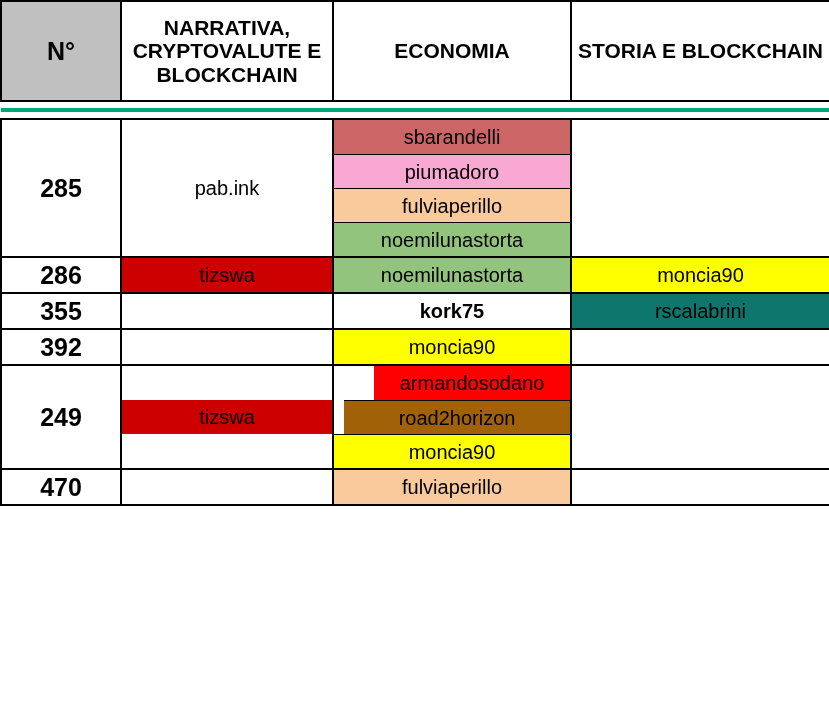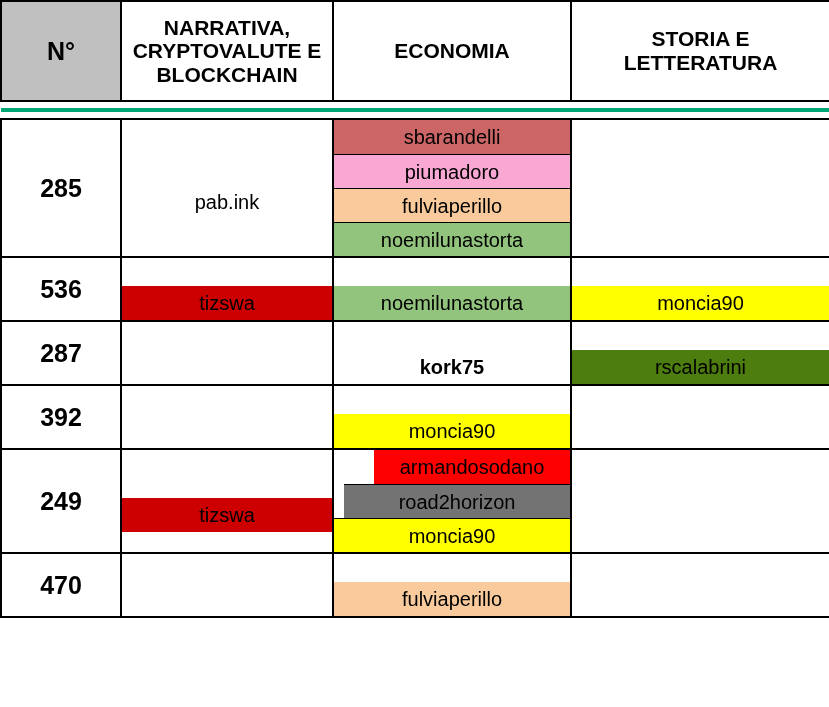--- a/index.html
+++ b/index.html
@@ -93,42 +93,41 @@
     text-align: center;
     line-height: 1.1;
     min-height: 34px;
     box-sizing: border-box;
   }
   .entry + .entry {
     border-top: 1px solid #000000;
   }
   .entry.single {
     border-top: none;
-    margin-top: 28px;
   }
 </style>
 </head>
 <body>
 
 <div id="sheet">
 
   <table class="grid">
     <colgroup>
       <col style="width:120px">
       <col style="width:212px">
       <col style="width:238px">
       <col style="width:259px">
     </colgroup>
 
     <thead>
       <tr>
         <th class="col-n">N°</th>
         <th class="col-plain">NARRATIVA, CRYPTOVALUTE E BLOCKCHAIN</th>
         <th class="col-plain">ECONOMIA</th>
-        <th class="col-plain">STORIA E LETTERATURA</th>
+        <th class="col-plain">STORIA E BLOCKCHAIN</th>
       </tr>
     </thead>
 
     <tbody>
       <tr class="sep-row">
         <td colspan="4">
           <div class="sep-line"></div>
         </td>
       </tr>
 
@@ -147,52 +146,52 @@
               <div class="entry" style="background: rgb(147, 196, 125);">noemilunastorta</div>
             </div>
           </td>
           <td class="cell">
             <div class="stack">
               <div class="entry single" style="background: rgb(255, 255, 255);"></div>
             </div>
           </td>
         </tr>
         <tr>
-          <td class="num">536</td>
+          <td class="num">286</td>
           <td class="cell">
             <div class="stack">
               <div class="entry single" style="background: rgb(204, 0, 0);">tizswa</div>
             </div>
           </td>
           <td class="cell">
             <div class="stack">
               <div class="entry single" style="background: rgb(147, 196, 125);">noemilunastorta</div>
             </div>
           </td>
           <td class="cell">
             <div class="stack">
               <div class="entry single" style="background: rgb(255, 255, 0);">moncia90</div>
             </div>
           </td>
         </tr>
         <tr>
-          <td class="num">287</td>
+          <td class="num">355</td>
           <td class="cell">
             <div class="stack">
               <div class="entry single" style="background: rgb(255, 255, 255);"></div>
             </div>
           </td>
           <td class="cell">
             <div class="stack">
               <div class="entry single" style="background: rgb(255, 255, 255); font-weight: bold;">kork75</div>
             </div>
           </td>
           <td class="cell">
             <div class="stack">
-              <div class="entry single" style="background: #4d7c0f;">rscalabrini</div>
+              <div class="entry single" style="background: #0f766e;">rscalabrini</div>
             </div>
           </td>
         </tr>
         <tr>
           <td class="num">392</td>
           <td class="cell">
             <div class="stack">
               <div class="entry single" style="background: rgb(255, 255, 255);"></div>
             </div>
           </td>
@@ -210,21 +209,21 @@
         <tr>
           <td class="num">249</td>
           <td class="cell">
             <div class="stack">
               <div class="entry single" style="background: rgb(204, 0, 0);">tizswa</div>
             </div>
           </td>
           <td class="cell">
             <div class="stack">
               <div class="entry" style="background: rgb(255, 0, 0); margin-left: 40px;">armandosodano</div>
-              <div class="entry" style="background: #737373; margin-left: 10px;">road2horizon</div>
+              <div class="entry" style="background: #a16207; margin-left: 10px;">road2horizon</div>
               <div class="entry" style="background: rgb(255, 255, 0);">moncia90</div>
             </div>
           </td>
           <td class="cell">
             <div class="stack">
               <div class="entry single" style="background: rgb(255, 255, 255);"></div>
             </div>
           </td>
         </tr>
         <tr>

